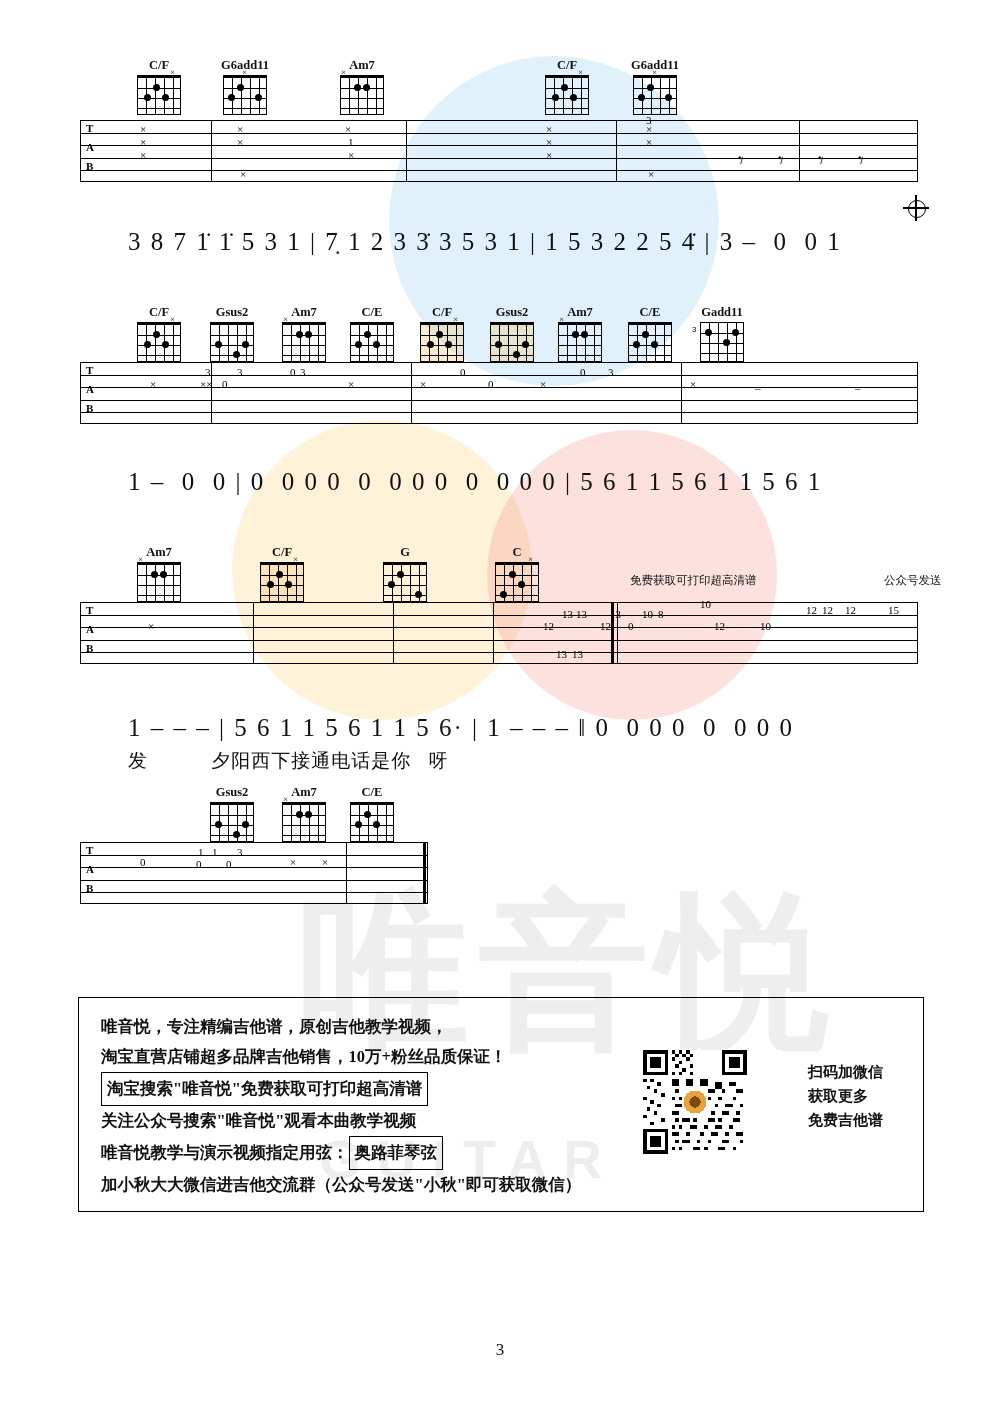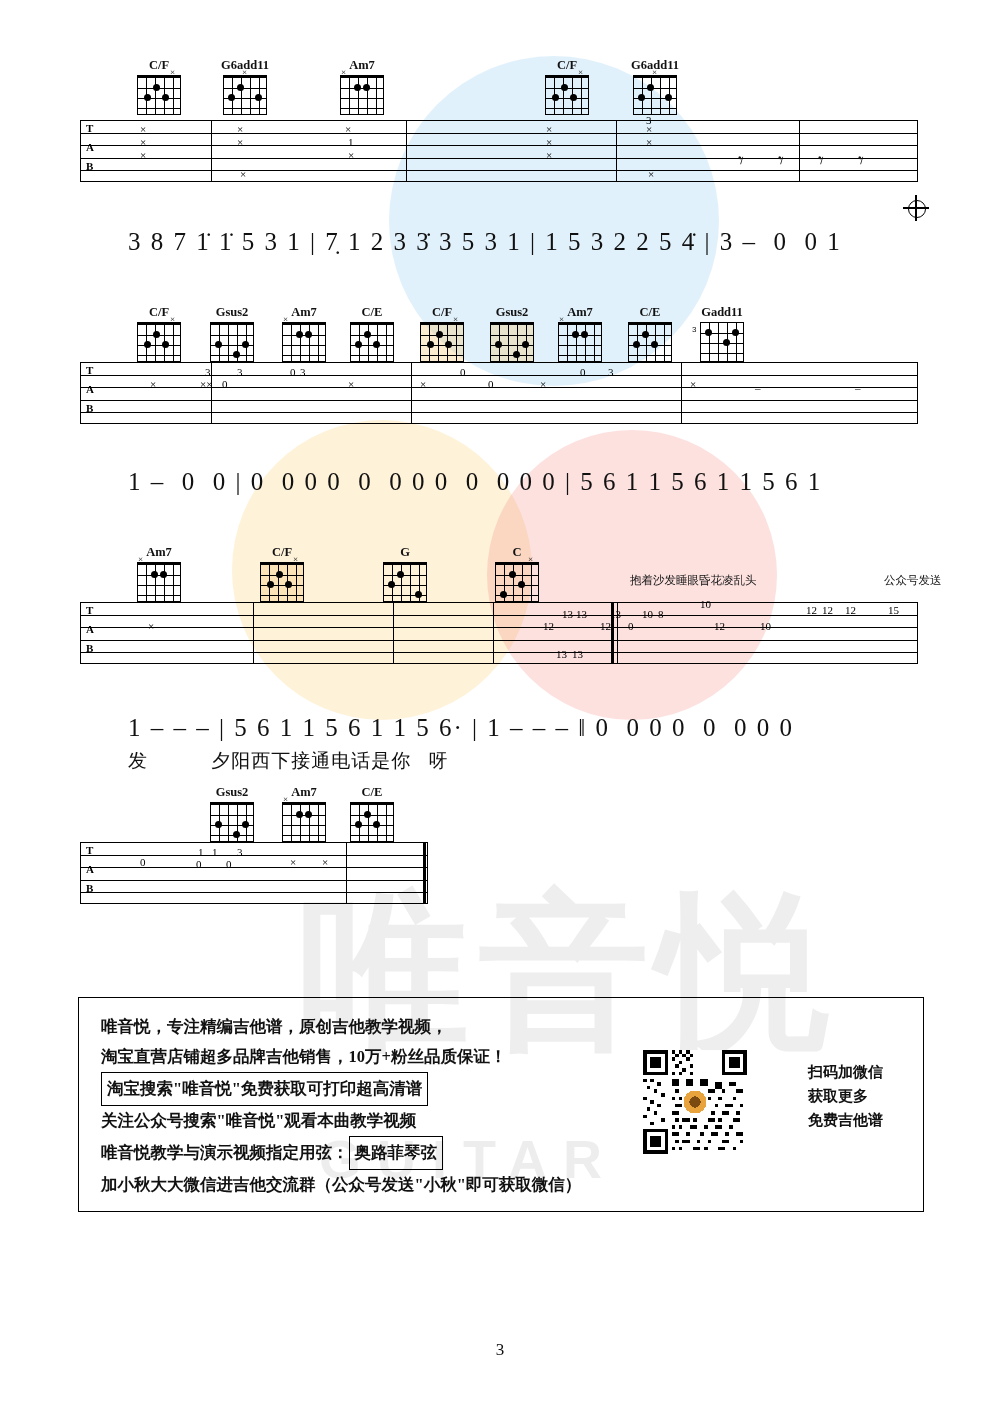--- a/index.html
+++ b/index.html
@@ -425,21 +425,21 @@
       <div class="h" style="top:10px;"></div>
         <div class="h" style="top:20px;"></div>
         <div class="h" style="top:30px;"></div>
       <div class="dot" style="left:13px;top:6px;"></div>
         <div class="dot" style="left:22px;top:16px;"></div>
         <div class="dot" style="left:4px;top:26px;"></div>
       <div class="mark" style="left:32px;">×</div>
     </div>
   </div>
 
-  <div class="tinytxt" style="left:630px;top:573px;">抱着沙发睡眼昏花凌乱头</div>
+  <div class="tinytxt" style="left:630px;top:573px;">免费获取可打印超高清谱</div>
   <div class="tinytxt" style="left:884px;top:573px;">公众号发送</div>
 
   <div class="tabbox" style="left:80px;top:602px;width:838px;height:62px;">
     <div class="tabline" style="top:12px;"></div>
     <div class="tabline" style="top:24px;"></div>
     <div class="tabline" style="top:37px;"></div>
     <div class="tabline" style="top:49px;"></div>
     <div class="barline" style="left:172px;"></div>
     <div class="barline" style="left:312px;"></div>
     <div class="barline" style="left:412px;"></div>

